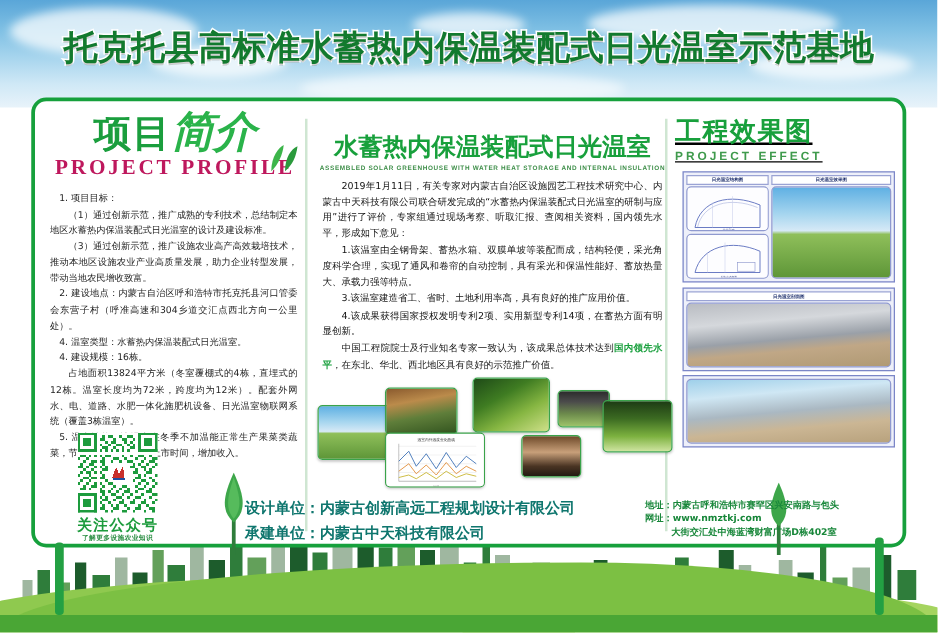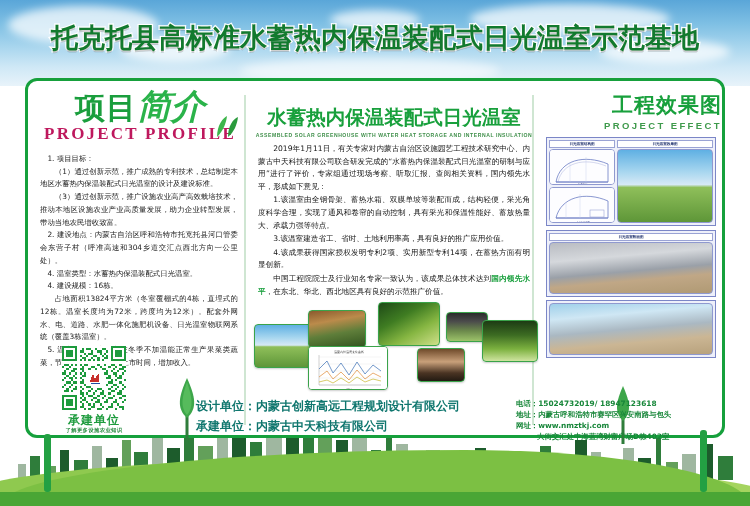--- a/index.html
+++ b/index.html
@@ -276,21 +276,21 @@
             <polyline points="10,22 18,14 24,26 32,16 40,28 48,15 56,27 64,18 72,24" fill="none" stroke="#3a6fb5" stroke-width="0.7"></polyline>
             <polyline points="10,30 18,24 24,32 32,25 40,33 48,23 56,32 64,26 72,30" fill="none" stroke="#e08a33" stroke-width="0.7"></polyline>
             <polyline points="10,35 18,33 24,36 32,31 40,36 48,30 56,35 64,32 72,34" fill="none" stroke="#c7b42c" stroke-width="0.7"></polyline>
             <text x="40" y="43" font-size="2.4" text-anchor="middle" fill="#555" font-family="DejaVu Sans">时间</text>
           </svg>
         </div>
       </div>
     </div>
 
     <div class="col col-right">
-      <div style="text-align:right; margin-top:10px;">
+      <div style="text-align:left; margin-top:10px;text-decoration:underline;">
         <div class="rt-title">工程效果图</div>
         <div class="rt-sub">PROJECT EFFECT</div>
       </div>
 
       <div class="photo-panel" style="margin:6px 6px 0 6px;">
         <div style="display:flex; gap:2px;">
           <div style="width:66px;">
             <div class="mini-cap">日光温室结构图</div>
             <div class="ph g-diagram" style="height:36px; border:1px solid #8f99cf;">
               <svg width="66" height="36" viewBox="0 0 66 36">
@@ -529,21 +529,21 @@
           <rect x="20" y="28" width="1" height="1"></rect>
         <rect x="24" y="28" width="1" height="1"></rect>
           <rect x="27" y="28" width="1" height="1"></rect>
       </g>
 
       <rect x="11" y="11" width="7" height="7" fill="#ffffff"></rect>
       <path d="M12.5 16.5 L14 12.5 L15 15 L16.5 12.2 L17 16.5 Z" fill="#c8302c"></path>
       <path d="M13 16.6 L17.2 16.6 L17.2 17.2 L13 17.2 Z" fill="#1f4ea1"></path>
     </svg>
   </div>
-  <div class="qr-cap">承建单位</div>
+  <div class="qr-cap">关注公众号</div>
   <div class="qr-sub">了解更多设施农业知识</div>
 
   <svg class="tree" style="left:174px; top:378px;" width="26" height="66" viewBox="0 0 26 66">
     <rect x="11.5" y="36" width="3" height="30" fill="#2f7d3b"></rect>
     <path d="M13 0 C5 18, 2 30, 13 40 C24 30, 21 18, 13 0 Z" fill="#3da64a"></path>
     <path d="M13 4 C8 19, 6 29, 13 37 C20 29, 18 19, 13 4 Z" fill="#56bb5c"></path>
   </svg>
   <svg class="tree" style="left:612px; top:386px;" width="22" height="58" viewBox="0 0 22 58">
     <rect x="9.5" y="32" width="3" height="26" fill="#2f7d3b"></rect>
     <path d="M11 0 C4 16, 2 26, 11 35 C20 26, 18 16, 11 0 Z" fill="#3da64a"></path>
@@ -557,23 +557,20 @@
       <div class="f-line">
         <span>设计单位：</span><span>内蒙古创新高远工程规划设计有限公司</span>
       </div>
       <div class="f-line" style="margin-top:3px;">
         <span>承建单位：</span><span>内蒙古中天科技有限公司</span>
       </div>
     </div>
 
     <div class="contact" style="position:absolute; left:516px; top:2px;">
       <div>
-        <span>电话：</span><span>15024732019/ 18947123618</span>
-      </div>
-      <div>
         <span>地址：</span><span>内蒙古呼和浩特市赛罕区兴安南路与包头</span>
       </div>
       <div>
         <span>网址：</span><span>www.nmztkj.com</span>
       </div>
       <div style="padding-left:21px;">
         <span>大街交汇处中海蓝湾财富广场D栋402室</span>
       </div>
     </div>
   </div>

